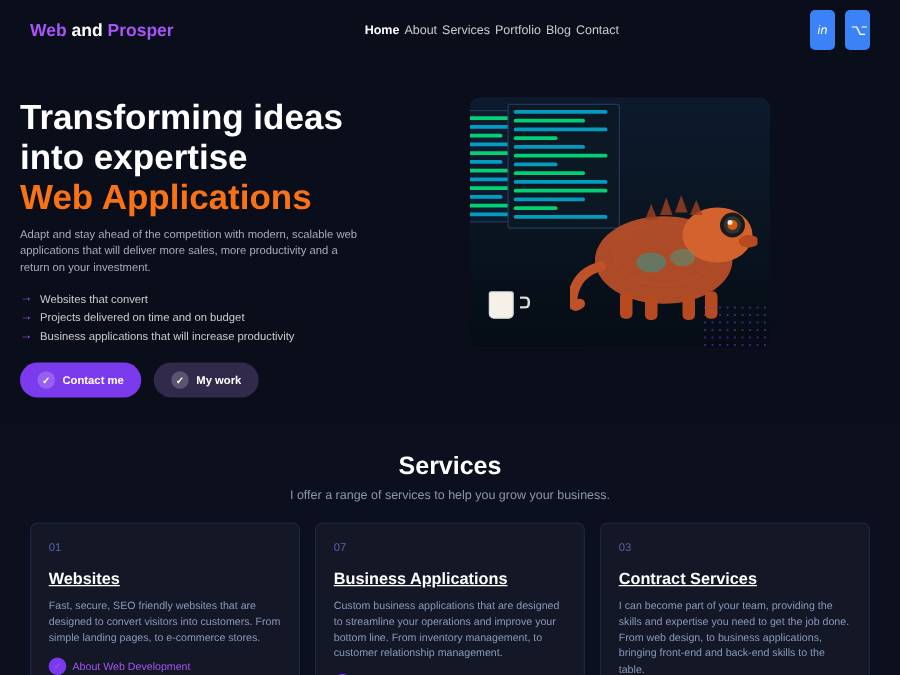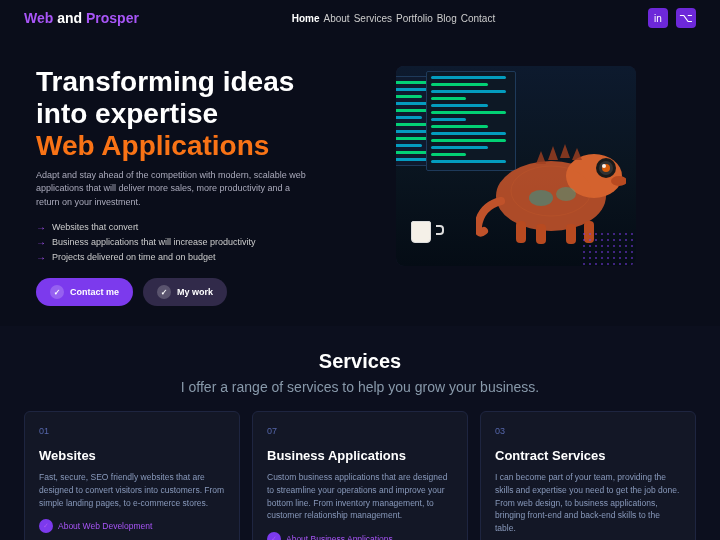--- a/index.html
+++ b/index.html
@@ -41,36 +41,37 @@
     }
     .nav-links a.active { color: #fff; font-weight: 600; }
     .nav-links a:not(.active) { color: #ccc; }
     .nav-icons {
       display: flex;
       gap: 8px;
       align-items: center;
     }
     .nav-icon-box {
       width: 20px;
-      height: 20px;
-      background: #6d28d9;
+      height: 32px;
+      background: #3b82f6;
       border-radius: 4px;
       display: flex;
       align-items: center;
       justify-content: center;
       font-size: 10px;
       color: #fff;
       cursor: pointer;
+      font-style: italic;
     }
 
     
     .hero {
       display: flex;
       align-items: flex-start;
-      padding: 30px 24px 20px 36px;
+      padding: 30px 24px 20px 16px;
       gap: 20px;
       min-height: 280px;
     }
     .hero-left {
       flex: 1;
       max-width: 340px;
     }
     .hero-title {
       font-size: 28px;
       font-weight: 800;
@@ -226,21 +227,21 @@
       text-align: center;
       margin-bottom: 16px;
     }
     .services-title {
       font-size: 20px;
       font-weight: 700;
       color: #fff;
       margin-bottom: 6px;
     }
     .services-subtitle {
-      font-size: 14px;
+      font-size: 10px;
       color: #8899aa;
     }
     .services-grid {
       display: flex;
       gap: 12px;
     }
     .service-card {
       flex: 1;
       background: #131726;
       border: 1px solid #1e2540;
@@ -250,20 +251,21 @@
     .service-num {
       font-size: 9px;
       color: #5566aa;
       margin-bottom: 12px;
     }
     .service-name {
       font-size: 13px;
       font-weight: 700;
       color: #fff;
       margin-bottom: 8px;
+      text-decoration: underline;
     }
     .service-desc {
       font-size: 8.5px;
       color: #8899bb;
       line-height: 1.5;
       margin-bottom: 10px;
     }
     .service-link {
       display: flex;
       align-items: center;
@@ -307,22 +309,22 @@
 <div class="hero">
   <div class="hero-left">
     <div class="hero-title">
       <span>Transforming ideas</span><br>
       <span>into expertise</span><br>
       <span class="highlight">Web Applications</span>
     </div>
     <p class="hero-desc">Adapt and stay ahead of the competition with modern, scalable web applications that will deliver more sales, more productivity and a return on your investment.</p>
     <ul class="hero-bullets">
       <li>Websites that convert</li>
+      <li>Projects delivered on time and on budget</li>
       <li>Business applications that will increase productivity</li>
-      <li>Projects delivered on time and on budget</li>
     </ul>
     <div class="hero-buttons">
       <button class="btn-contact">
         <span class="btn-icon">✓</span>
         <span>Contact me</span>
       </button>
       <button class="btn-work">
         <span class="btn-icon">✓</span>
         <span>My work</span>
       </button>

